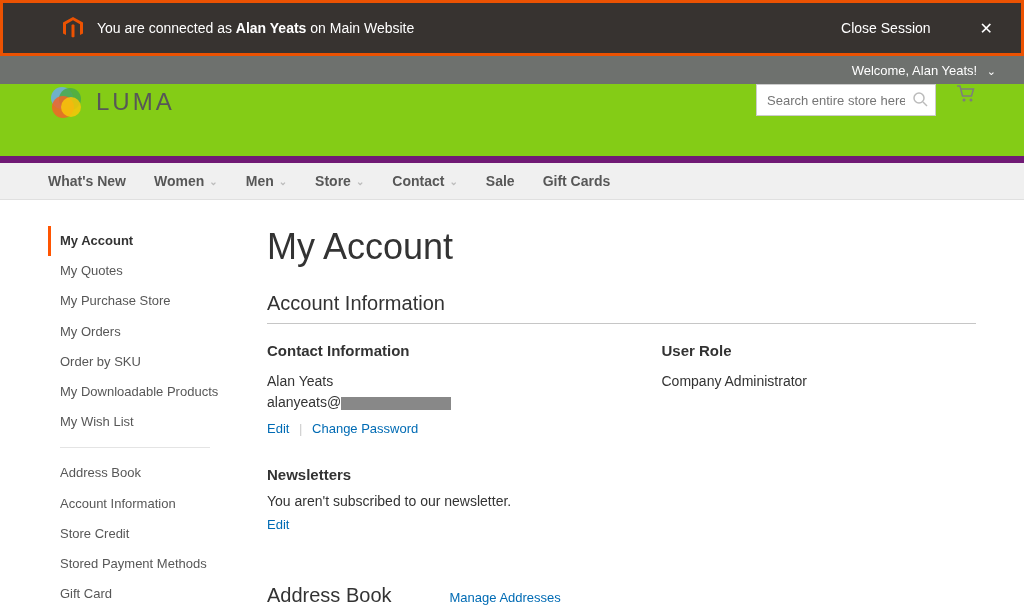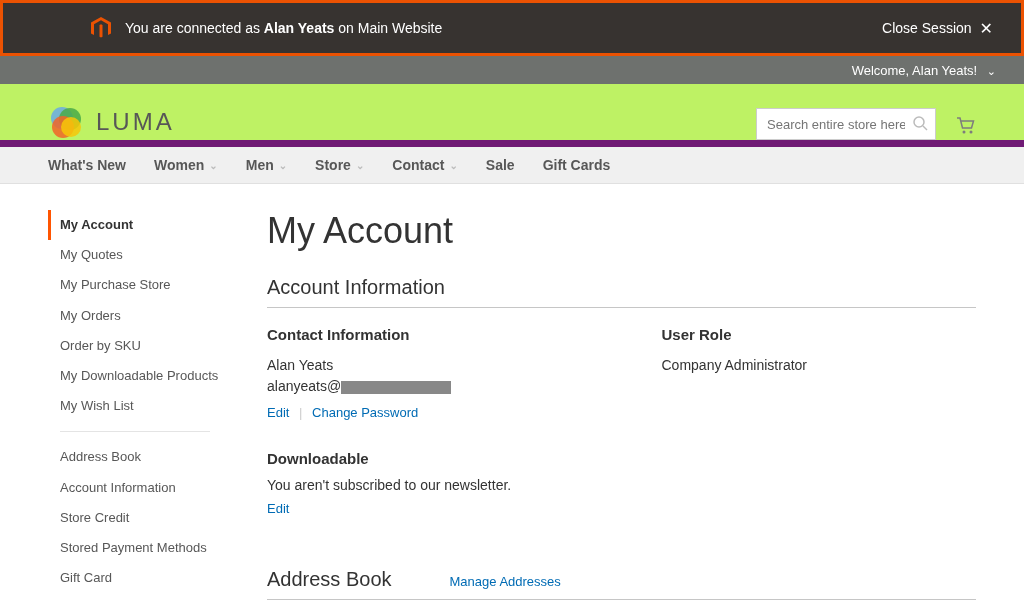--- a/index.html
+++ b/index.html
@@ -11,36 +11,37 @@
       overflow: hidden;
     }
 
     
     .banner-wrap {
       border: 3px solid #eb5202;
       background: #373330;
       height: 56px;
       display: flex;
       align-items: center;
-      padding: 0 28px 0 88px;
+      padding: 0 28px 0 60px;
       color: #fff;
       font-size: 14px;
     }
     .banner-icon {
       margin-right: 14px;
       display: flex;
       align-items: center;
     }
     .banner-text { flex: 1; }
     .banner-text strong { font-weight: 700; }
     .close-session {
       display: flex;
       align-items: center;
       cursor: pointer;
       font-size: 14px;
+      gap: 41px;
     }
     .close-x {
       margin-left: 8px;
       font-size: 16px;
     }
 
     
     .welcome-bar {
       background: #6e716e;
       height: 28px;
@@ -48,24 +49,24 @@
       justify-content: flex-end;
       align-items: center;
       padding-right: 28px;
       color: #fff;
       font-size: 13px;
     }
     .welcome-bar .chev { margin-left: 6px; font-size: 11px; }
 
     
     .header {
-      background: #bef264;
-      height: 56px;
-      display: flex;
-      align-items: flex-end;
+      background: #84cc16;
+      height: 72px;
+      display: flex;
+      align-items: flex-start;
       padding: 0 48px;
     }
     .logo {
       display: flex;
       align-items: center;
       gap: 12px;
     }
     .logo-mark {
       width: 36px; height: 36px;
     }
@@ -357,21 +358,21 @@
           <a>Change Password</a>
         </div>
       </div>
       <div class="info-col">
         <div class="info-head">User Role</div>
         <div class="info-body">Company Administrator</div>
       </div>
     </div>
 
     <div style="margin-bottom:52px;">
-      <div class="newsletters-head">Downloadable</div>
+      <div class="newsletters-head">Newsletters</div>
       <div class="newsletter-body">You aren't subscribed to our newsletter.</div>
       <div class="link-row"><a>Edit</a></div>
     </div>
 
     <div class="section-title-row">
       <div class="section-title">Address Book</div>
       <a class="manage-link">Manage Addresses</a>
     </div>
 
   </div>

